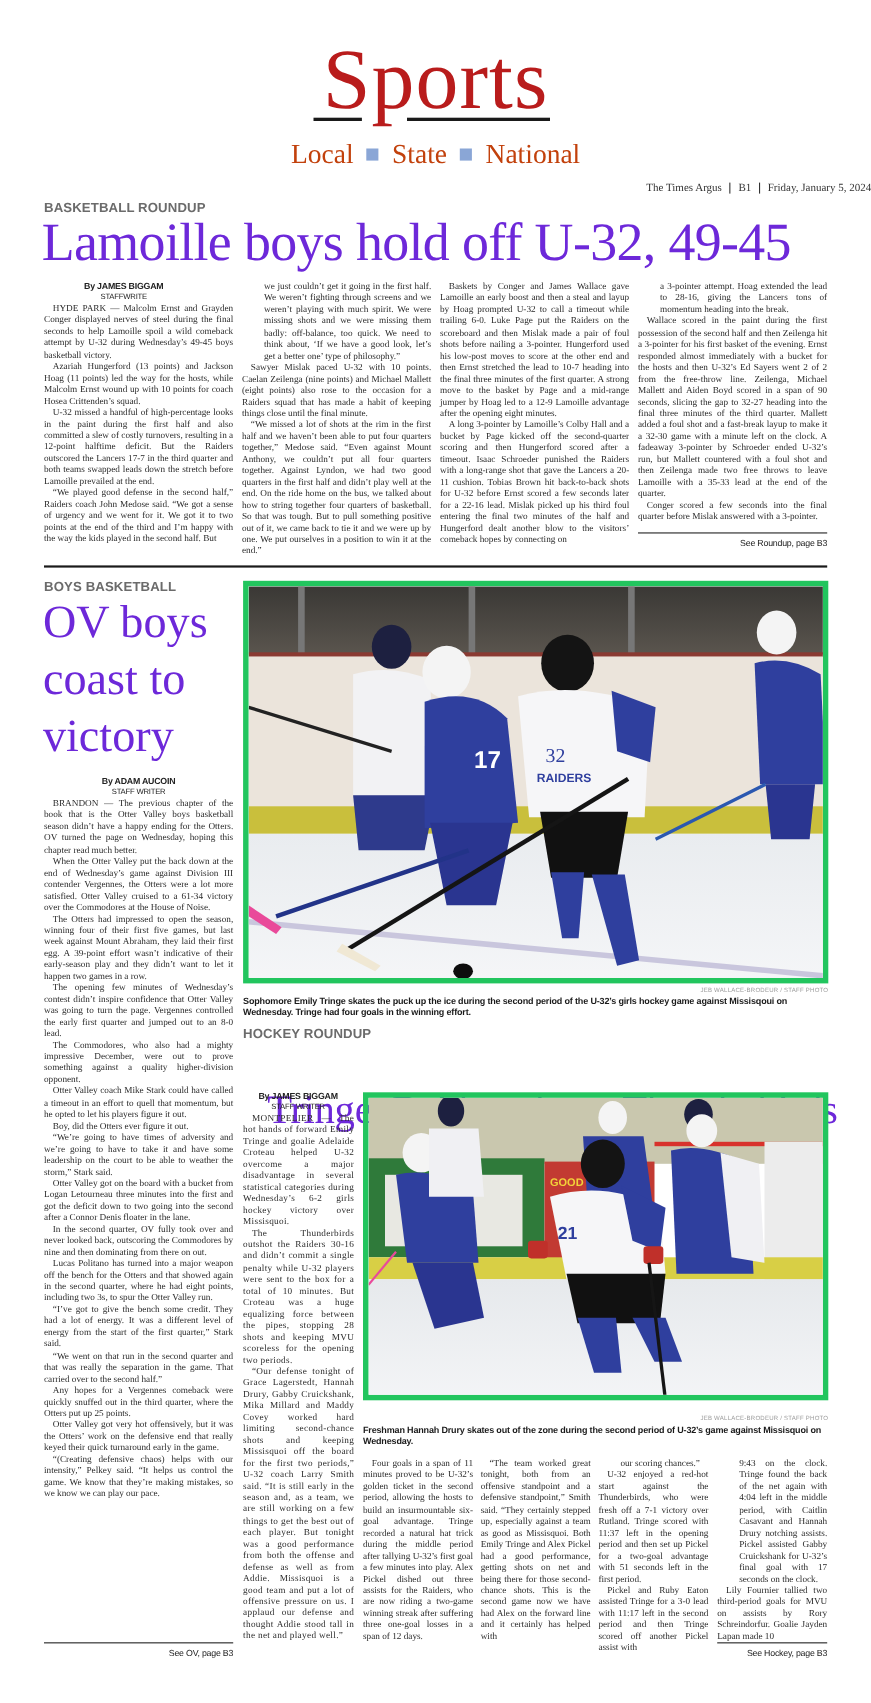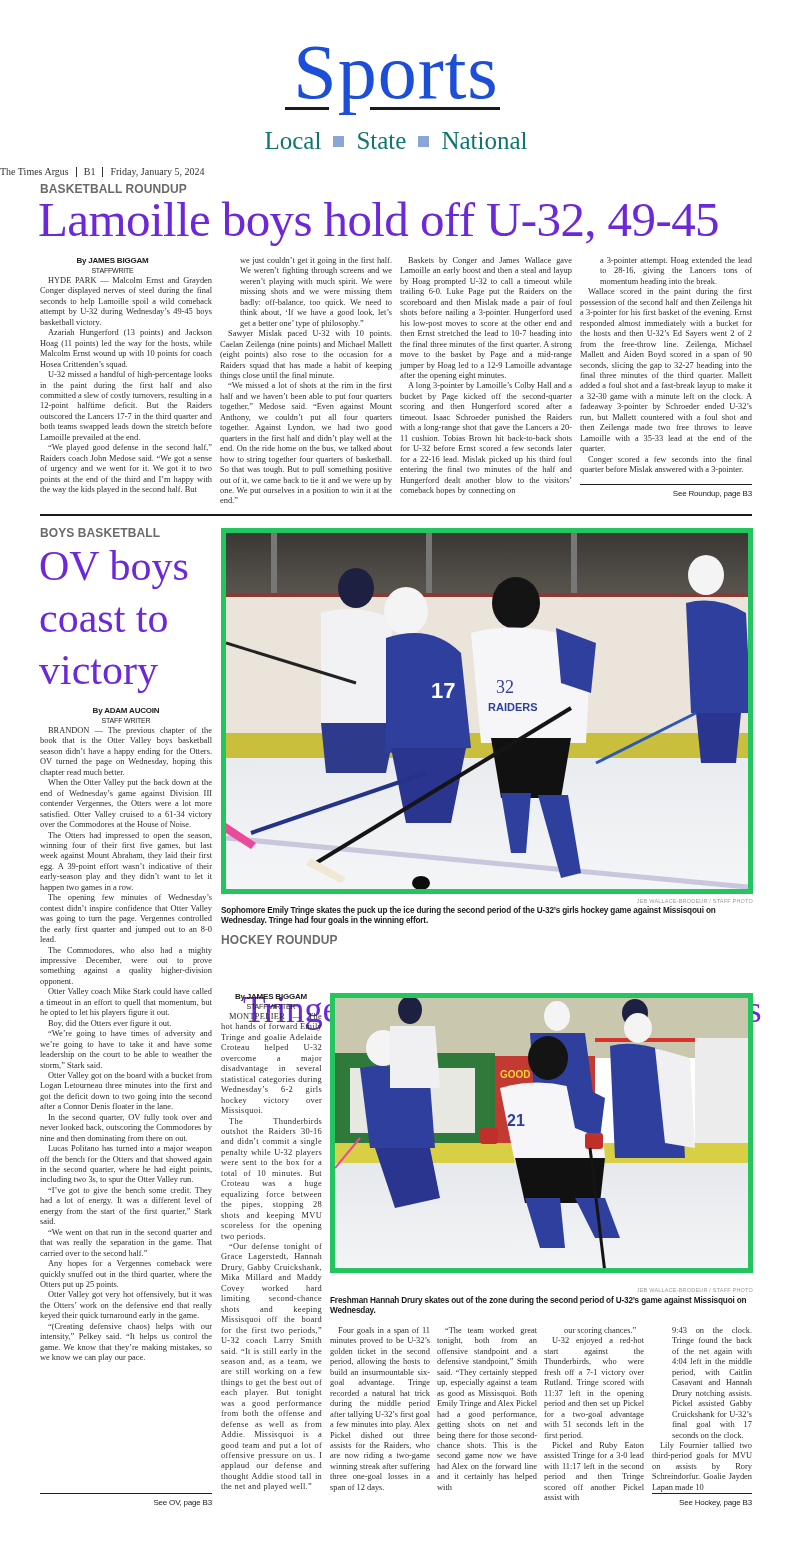--- a/index.html
+++ b/index.html
@@ -2,31 +2,31 @@
 <html><head>
 <meta charset="utf-8">
 <style>
   * { box-sizing: border-box; margin: 0; padding: 0; }
   html, body { width: 792px; height: 1548px; background: #ffffff; overflow: hidden; }
   body { position: relative; font-family: "Liberation Serif", "DejaVu Serif", serif; color: #222; }
 
   
   .masthead-title {
     position: absolute; left: 0; width: 792px; top: 30px; text-align: center;
-    font-family: "Liberation Serif", serif; font-size: 78px; line-height: 84px; color: #1d4ed8;
+    font-family: "Liberation Serif", serif; font-size: 78px; line-height: 84px; color: #b91c1c;
     letter-spacing: 1px;
   }
   .masthead-rule { position: absolute; height: 3px; background: #1a1a1a; top: 107px; }
   .sections {
     position: absolute; left: 0; width: 792px; top: 126px; text-align: center;
-    font-family: "Liberation Serif", serif; font-size: 25px; color: #0f766e; line-height: 30px;
+    font-family: "Liberation Serif", serif; font-size: 25px; color: #c2410c; line-height: 30px;
   }
   .sections .sq { display: inline-block; width: 11px; height: 11px; background: #8aa6d6; margin: 0 12px; vertical-align: 2px; }
   .folio {
-    position: absolute; left: 0; width: 792px; top: 165px; text-align: left;
+    position: absolute; left: 0; width: 792px; top: 165px; text-align: right;
     font-size: 10px; color: #333; line-height: 14px;
   }
   .folio .bar { display: inline-block; width: 1px; height: 10px; background: #333; margin: 0 7px; vertical-align: -2px; }
 
   
   .kicker {
     position: absolute; font-family: "Liberation Sans", sans-serif; font-weight: bold;
     font-size: 12px; color: #6b6b6b; letter-spacing: 0.1px;
   }
   .headline { position: absolute; font-family: "Liberation Serif", serif; color: #6d28d9; white-space: nowrap; }

